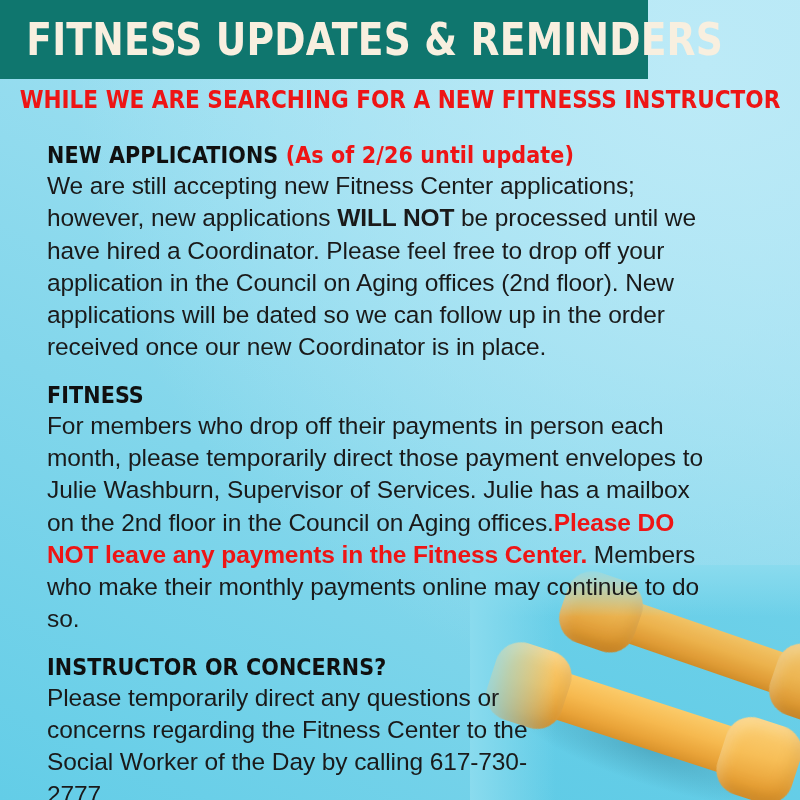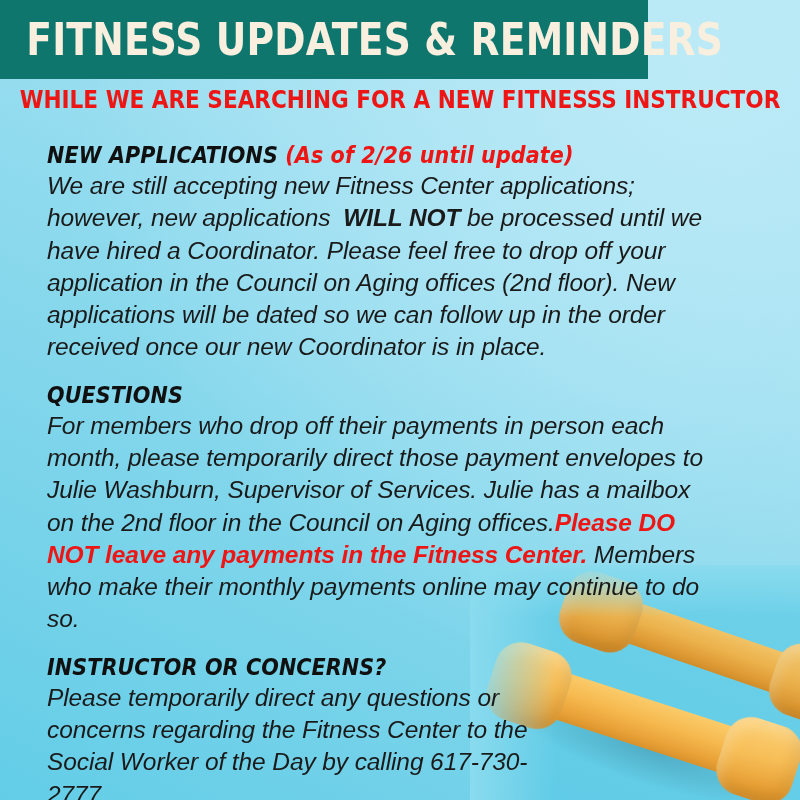--- a/index.html
+++ b/index.html
@@ -146,21 +146,21 @@
     white-space: nowrap;
   }
 
   
   .content {
     position: absolute;
     left: 47px;
     top: 140px;
     width: 660px;
   }
-  .section { margin-bottom: 17px; font-style: italic; }
+  .section { margin-bottom: 17px; }
   .section:last-child { margin-bottom: 0; }
 
   .sec-head {
     font-family: "Liberation Sans Narrow", "DejaVu Sans Condensed", "Liberation Sans", sans-serif;
     font-weight: bold;
     font-size: 23px;
     color: #101010;
     line-height: 1.32;
     letter-spacing: 0.1px;
   }
@@ -168,21 +168,21 @@
     color: #EE1515;
     font-weight: bold;
   }
   .sec-body {
     font-family: "Liberation Sans", sans-serif;
     font-size: 24.5px;
     color: #1A1A1A;
     line-height: 1.31;
     letter-spacing: -0.1px;
   }
-  .sec-body b { font-weight: bold; margin-left: 6px; }
+  .sec-body b { font-weight: bold; }
   .sec-body .red {
     color: #EE1515;
     font-weight: bold;
   }
   .narrow-body { width: 520px; }
 </style>
 </head>
 <body>
 
 <div class="poster">
@@ -216,21 +216,21 @@
     <div class="section">
       <div class="sec-head">
         <span>NEW APPLICATIONS</span>
         <span class="note">(As of 2/26 until update)</span>
       </div>
       <div class="sec-body"><span>We are still accepting new Fitness Center applications; however, new applications </span><b>WILL NOT</b><span> be processed until we have hired a Coordinator. Please feel free to drop off your application in the Council on Aging offices (2nd floor). New applications will be dated so we can follow up in the order received once our new Coordinator is in place.</span></div>
     </div>
 
     <div class="section">
       <div class="sec-head">
-        <span>QUESTIONS</span>
+        <span>FITNESS</span>
       </div>
       <div class="sec-body"><span>For members who drop off their payments in person each month, please temporarily direct those payment envelopes to Julie Washburn, Supervisor of Services. Julie has a mailbox on the 2nd floor in the Council on Aging offices.</span><span class="red">Please DO NOT leave any payments in the Fitness Center.</span><span> Members who make their monthly payments online may continue to do so.</span></div>
     </div>
 
     <div class="section">
       <div class="sec-head">
         <span>INSTRUCTOR OR CONCERNS?</span>
       </div>
       <div class="sec-body narrow-body"><span>Please temporarily direct any questions or concerns regarding the Fitness Center to the Social Worker of the Day by calling 617-730-2777.</span></div>
     </div>

